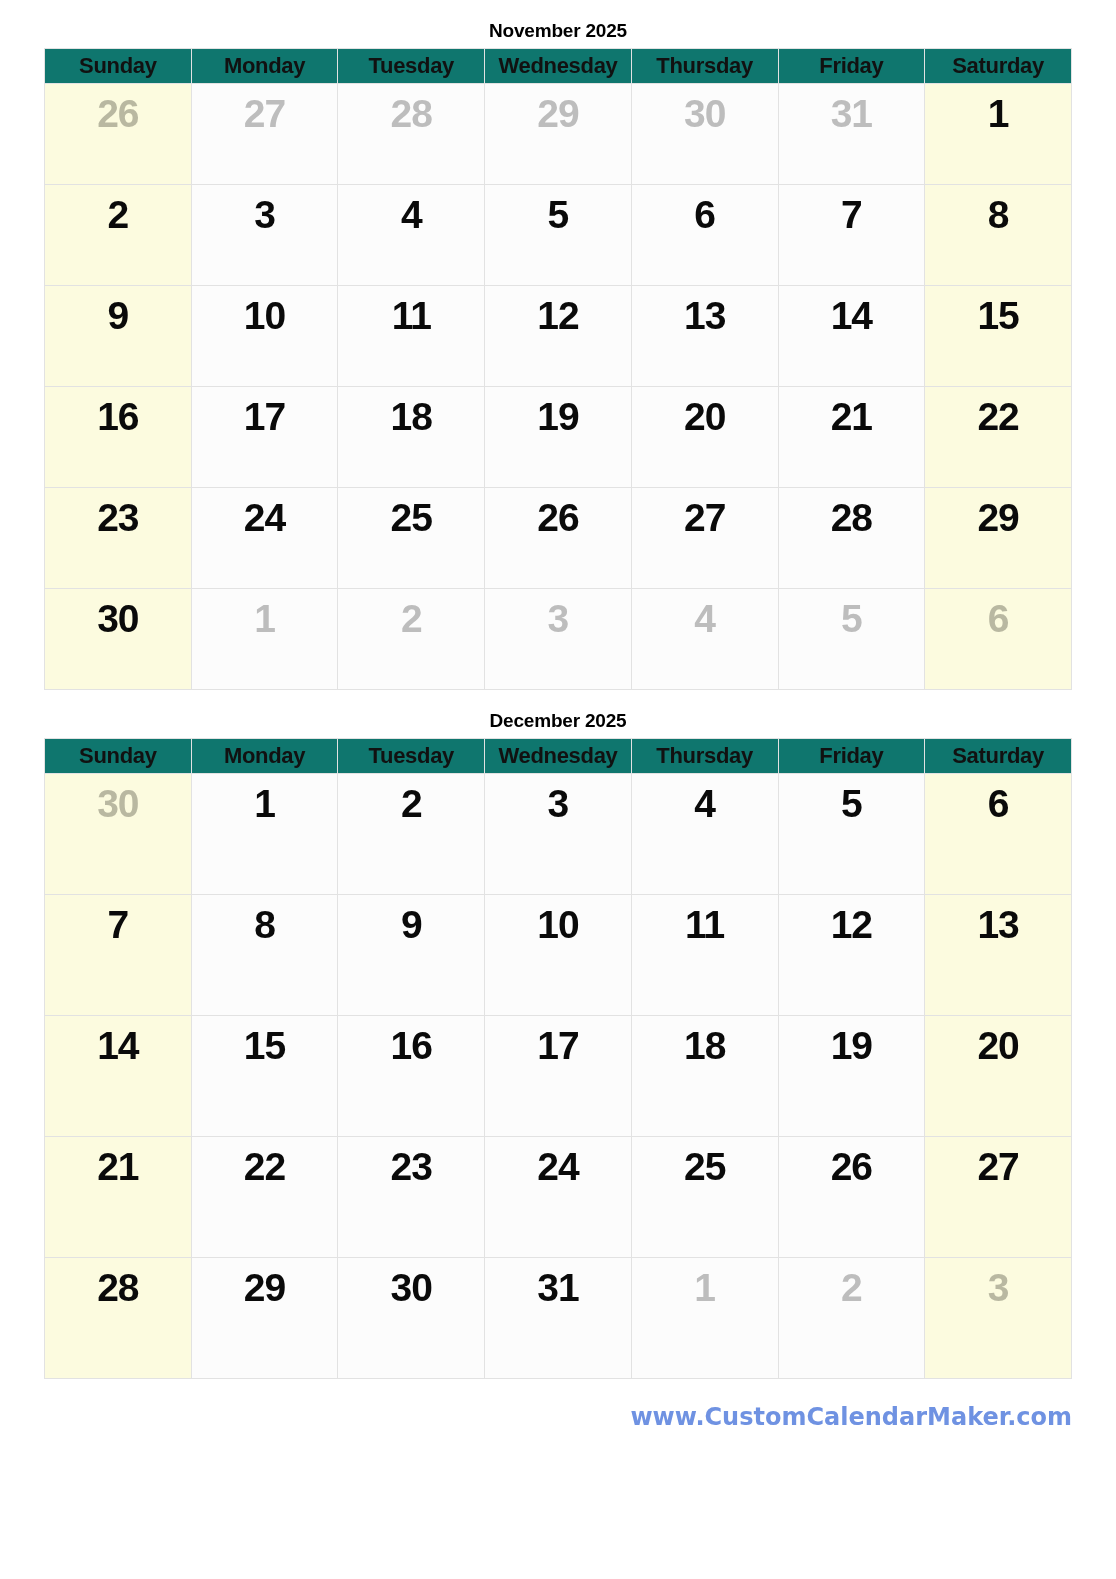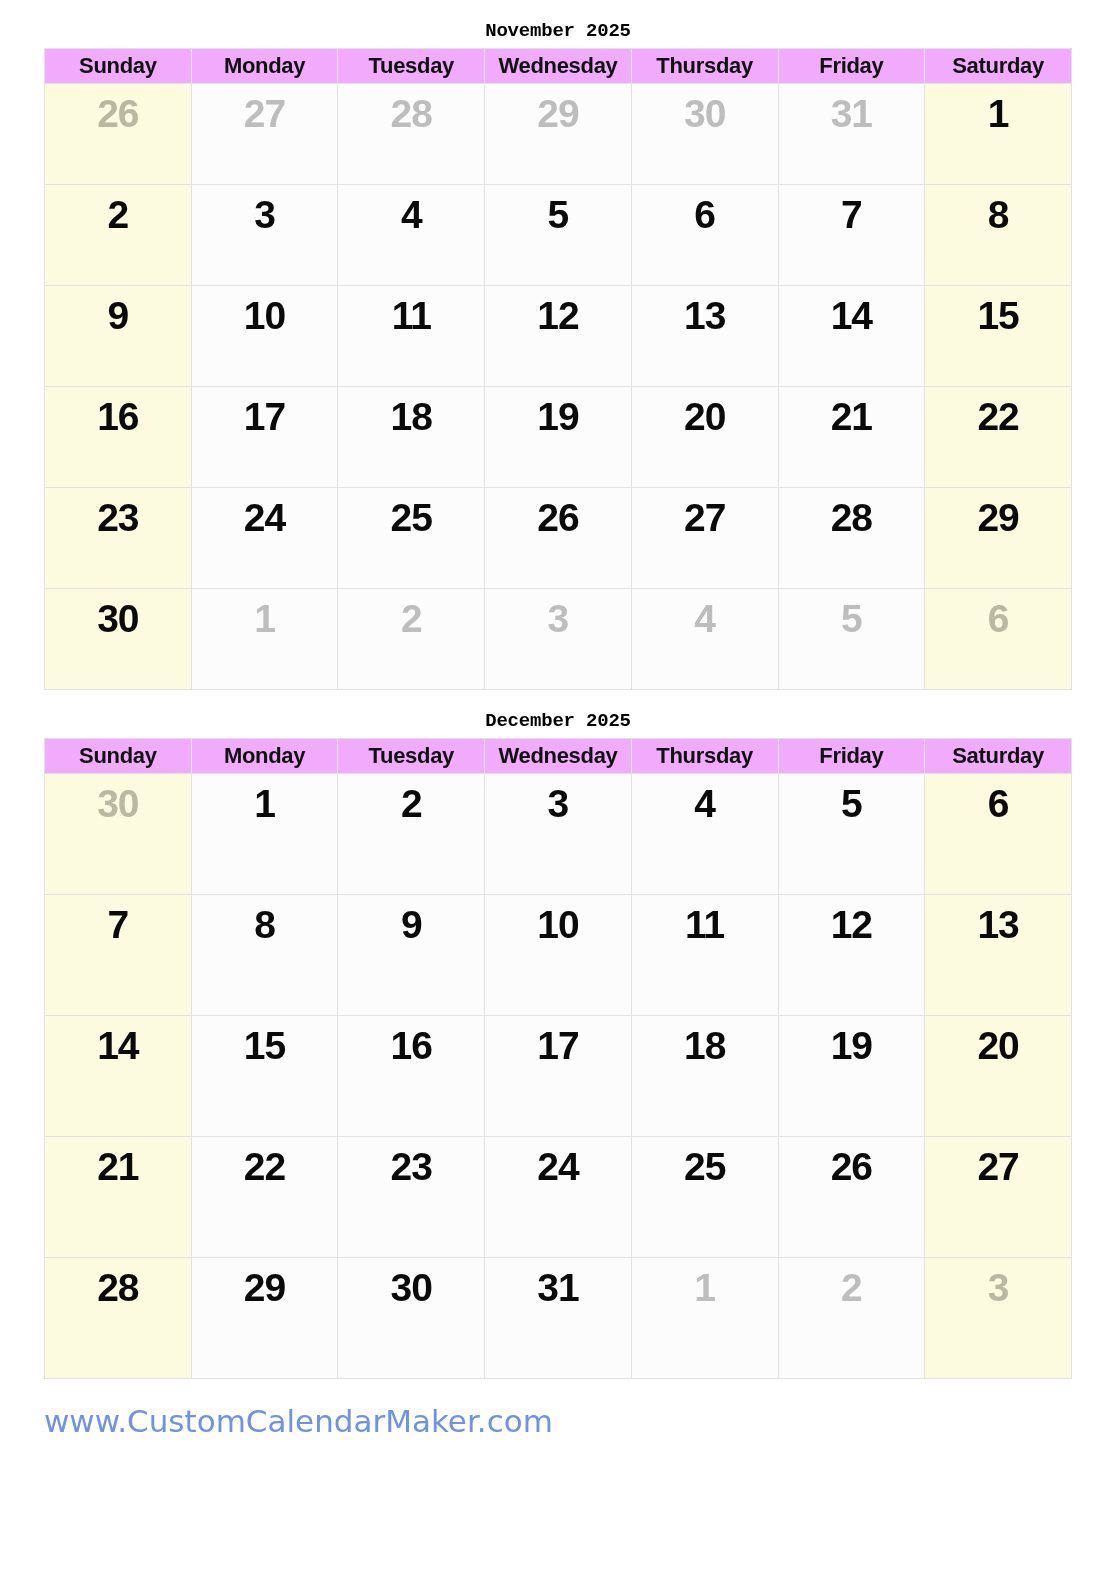--- a/index.html
+++ b/index.html
@@ -25,30 +25,29 @@
   #month-2 { margin-top: 20px; }
 
   .month-title {
     text-align: center;
     font-size: 19px;
     font-weight: bold;
     color: #000000;
     letter-spacing: -0.2px;
     padding-bottom: 6px;
     line-height: 22px;
-    font-family: Liberation Mono, monospace;
   }
 
   table.cal {
     width: 1028px;
     border-collapse: collapse;
     table-layout: fixed;
   }
   table.cal th {
-    background: #f0abfc;
+    background: #0f766e;
     border: 1px solid #e2e2e2;
     font-size: 22px;
     font-weight: bold;
     color: #111111;
     height: 34px;
     padding: 0;
     text-align: center;
     letter-spacing: -0.3px;
   }
   table.cal td {
@@ -70,23 +69,23 @@
     letter-spacing: -1px;
   }
   .daynum.muted { color: #bdbdbd; }
   td.weekend .daynum.muted { color: #b9b8a1; }
 
   #month-1 td { height: 100px; }
   #month-2 td { height: 120px; }
 
   .footer-link {
     margin-top: 24px;
-    text-align: left;
-    font-size: 31px;
-    font-weight: normal;
+    text-align: right;
+    font-size: 24px;
+    font-weight: bold;
     color: #6f92e2;
     letter-spacing: 0px;
     font-family: "DejaVu Sans", sans-serif;
   }
 </style>
 </head>
 <body>
 
 <div class="page">
 

